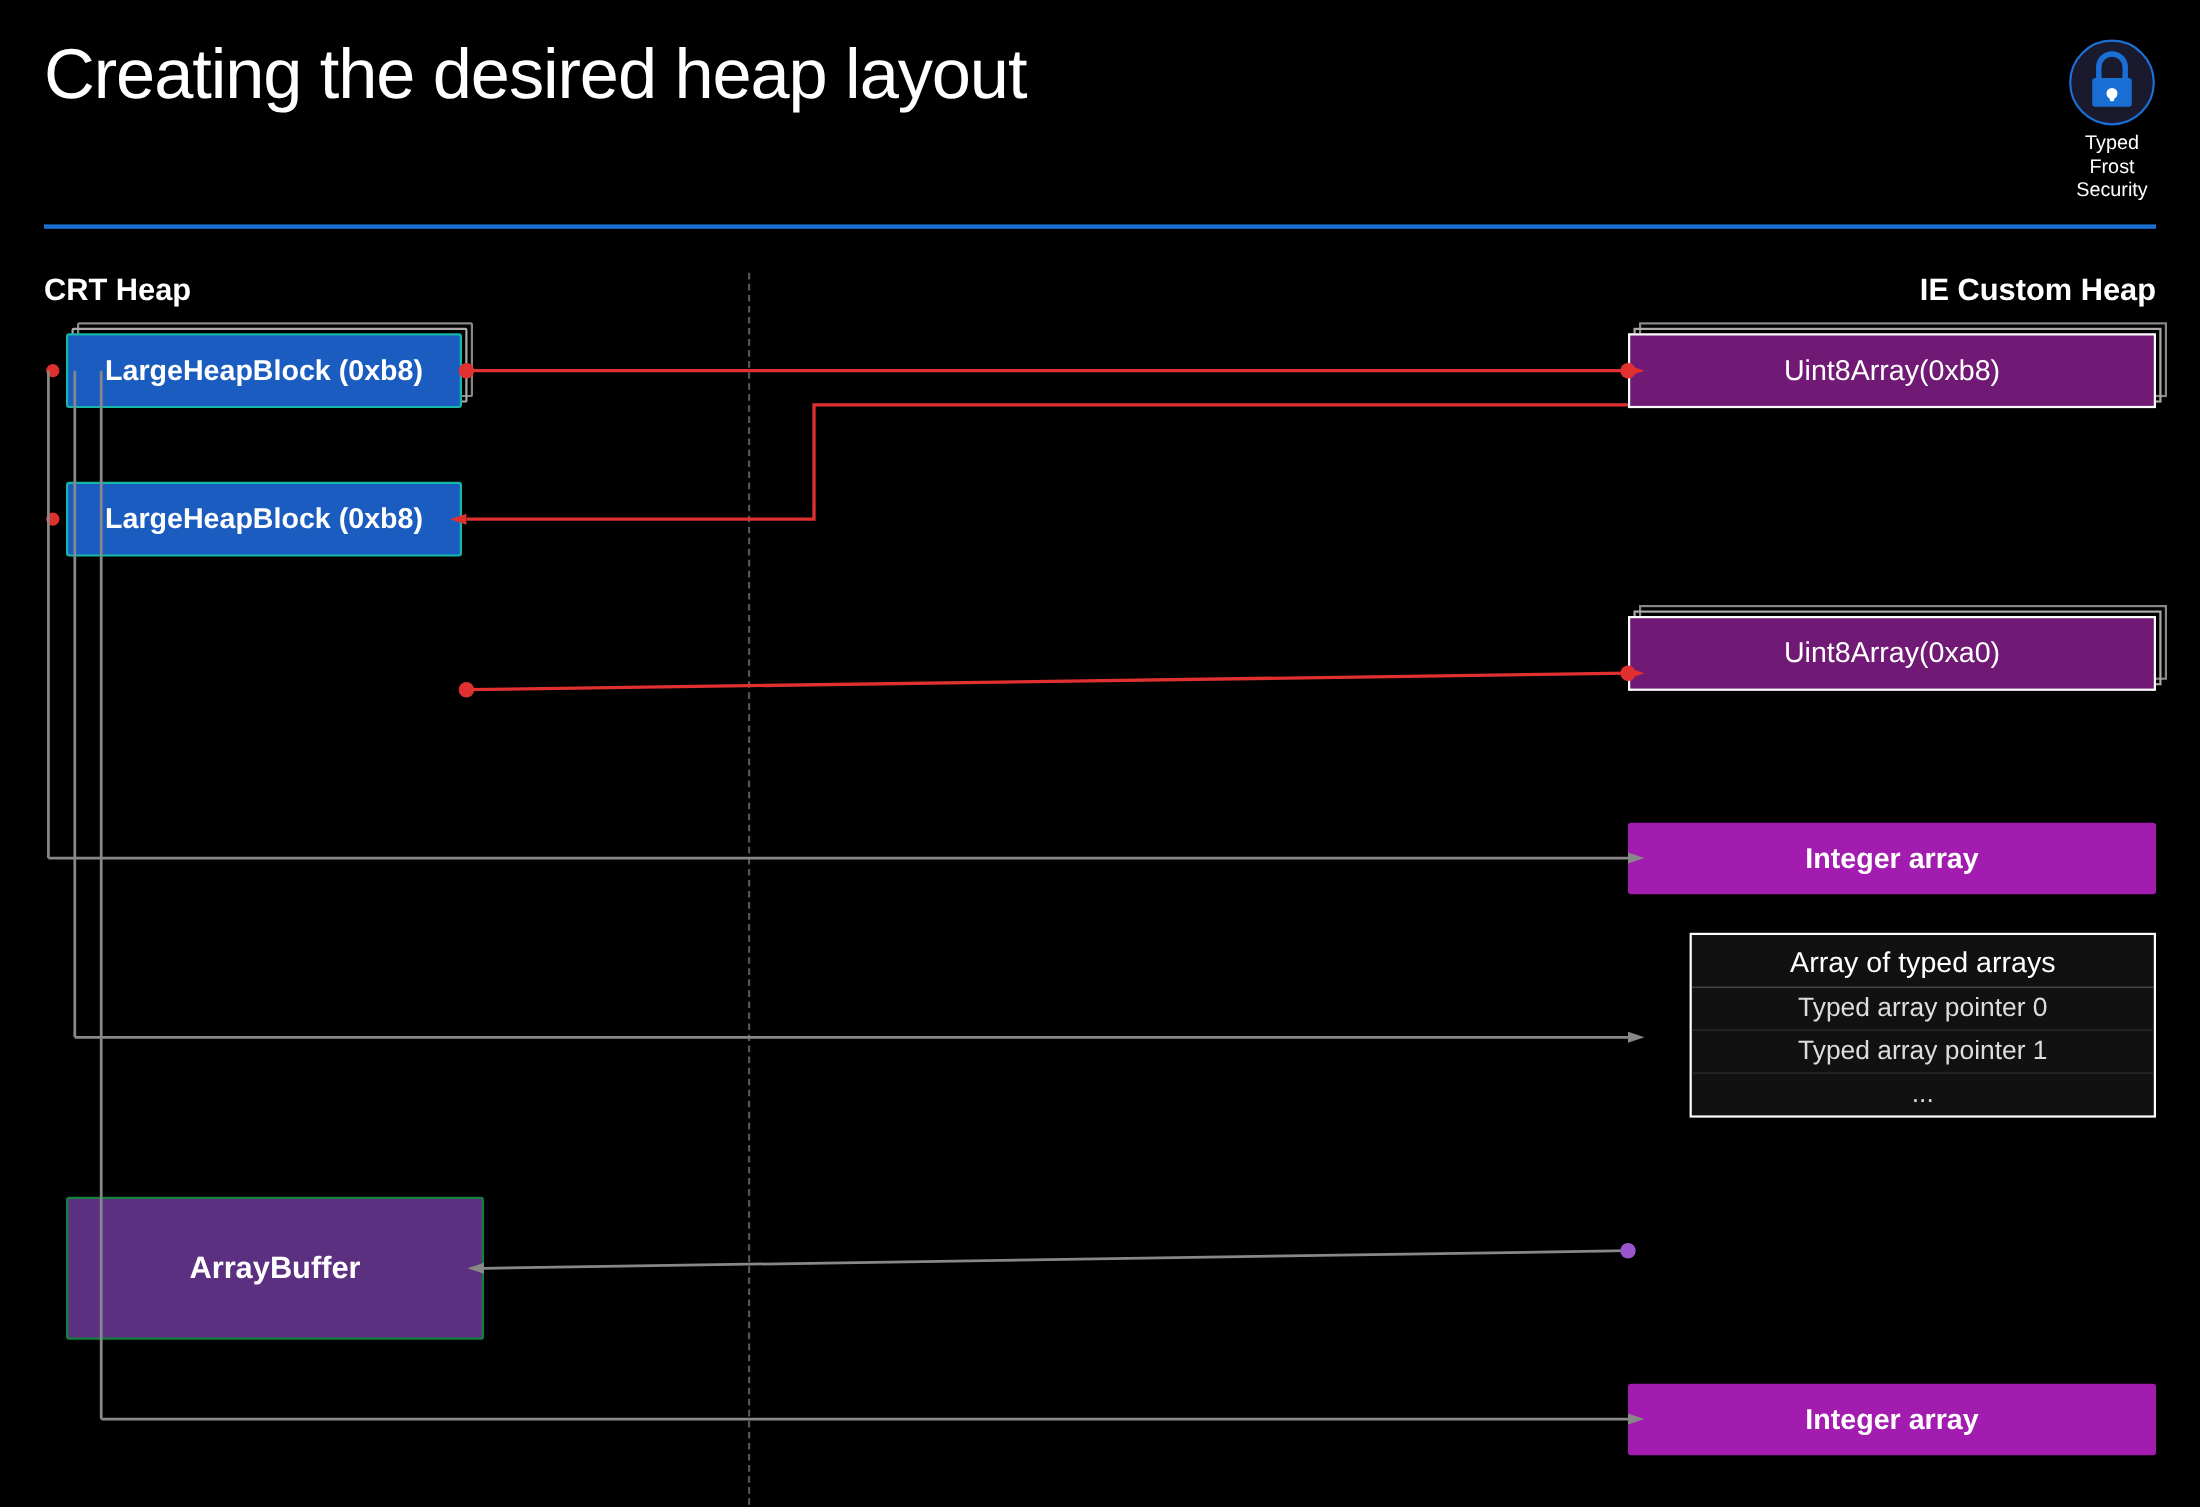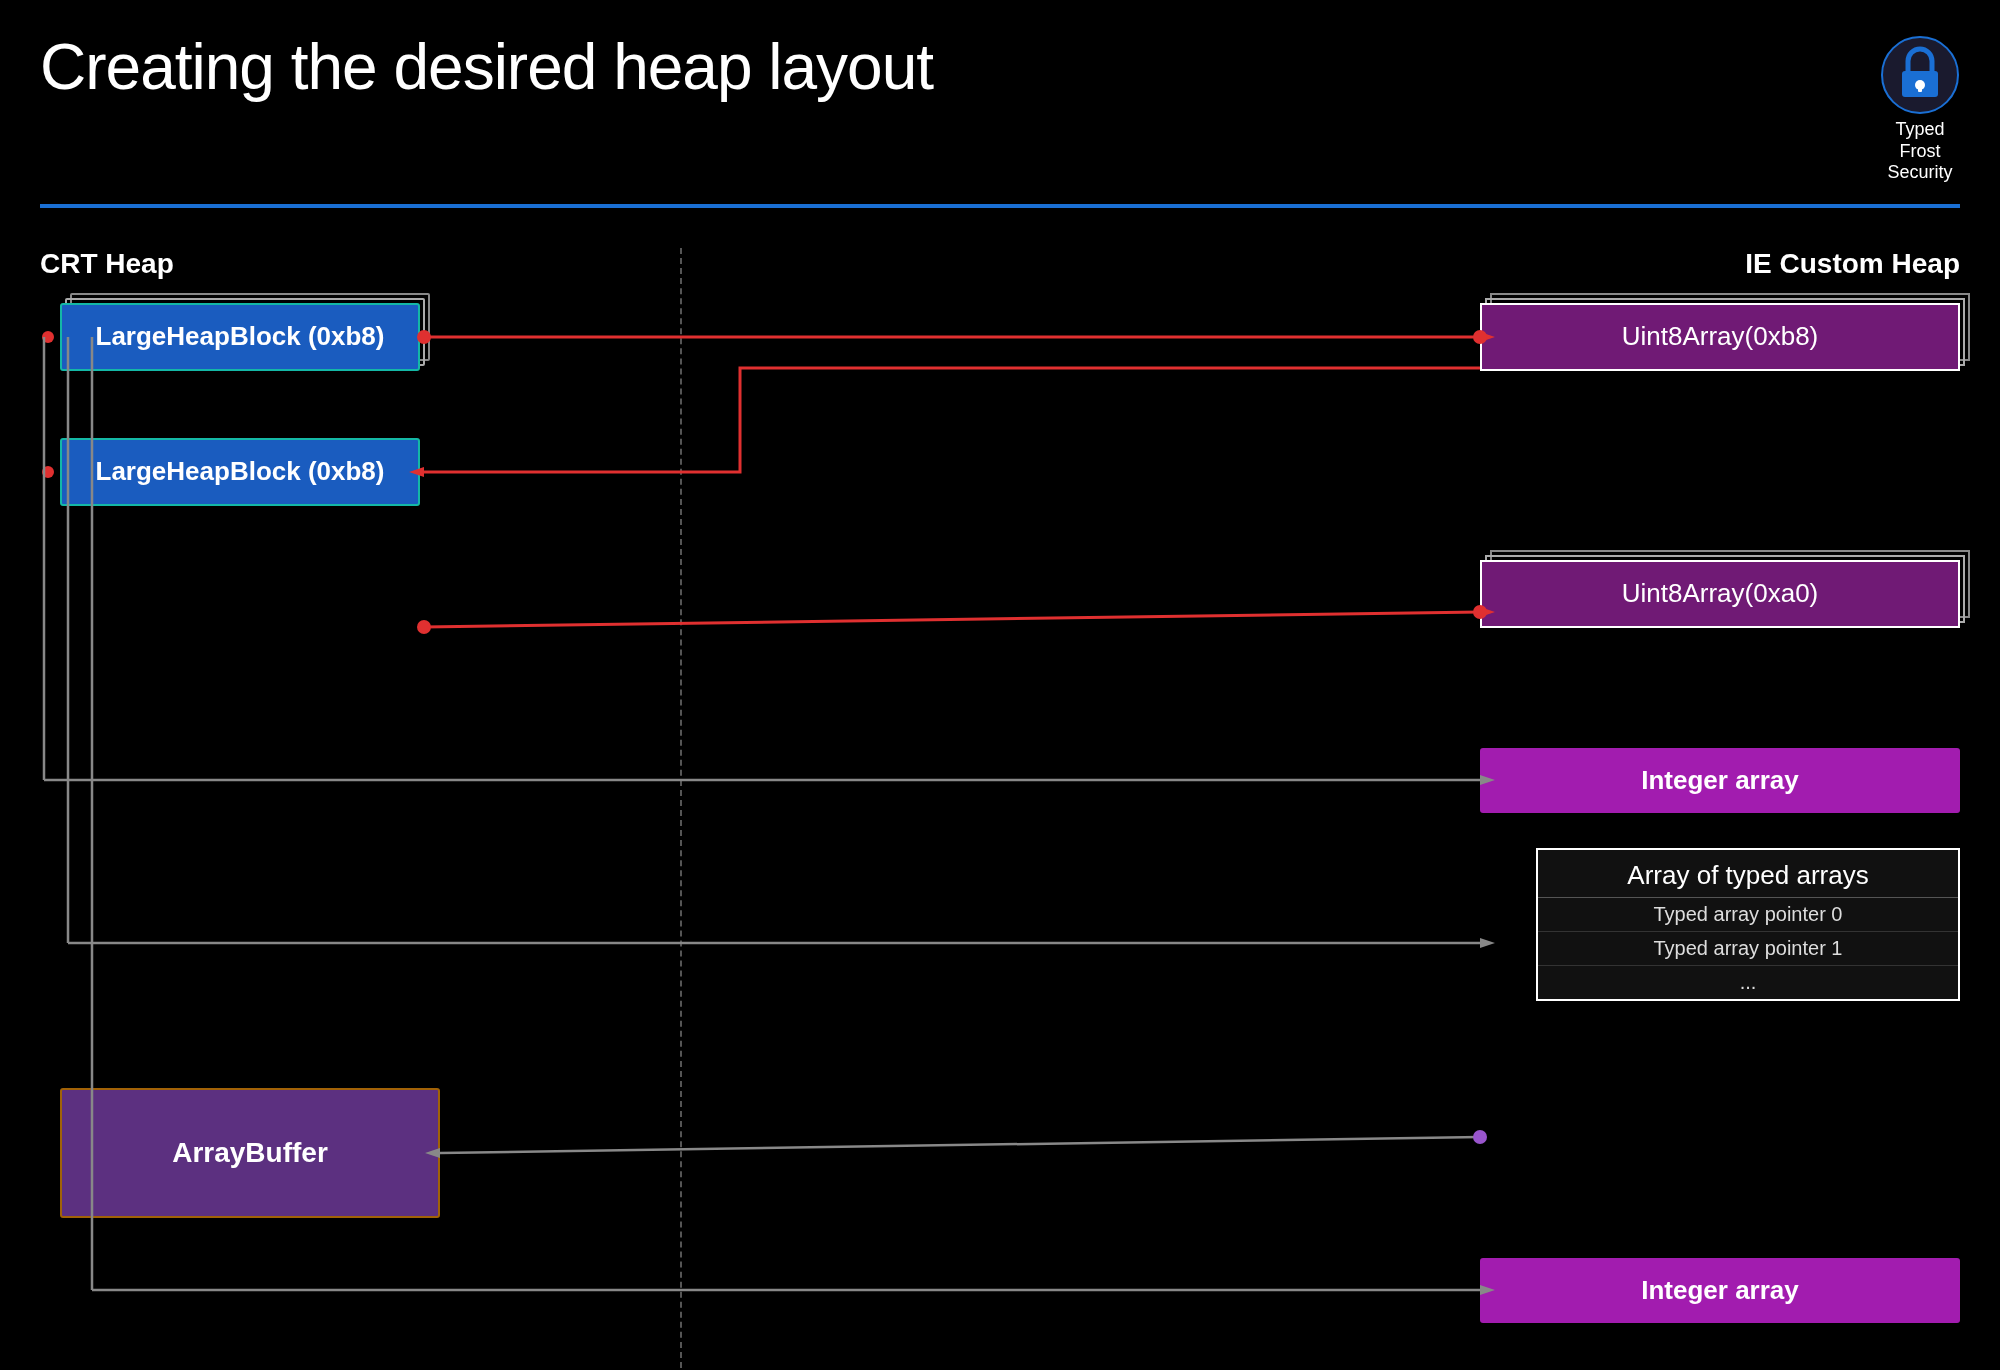--- a/index.html
+++ b/index.html
@@ -147,40 +147,40 @@
       border: 2px solid #fff;
       color: #fff;
     }
     .array-typed-title {
       font-size: 26px;
       text-align: center;
       padding: 10px 0 6px 0;
       border-bottom: 1px solid #555;
     }
     .array-typed-row {
-      font-size: 20px;
+      font-size: 24px;
       text-align: center;
       padding: 5px 0;
       border-bottom: 1px solid #333;
       color: #ddd;
     }
     .array-typed-row-last {
       border-bottom: none;
     }
 
     .purple-box {
       position: absolute;
       background: #5c3080;
       color: #fff;
       font-size: 28px;
       font-weight: 600;
       display: flex;
       align-items: center;
       justify-content: center;
-      border: 2px solid #a16207;
+      border: 2px solid #15803d;
       border-radius: 3px;
     }
 
     .typed-array-box {
       position: absolute;
       background: #5c3080;
       color: #fff;
       font-size: 26px;
       font-weight: 600;
       display: flex;

